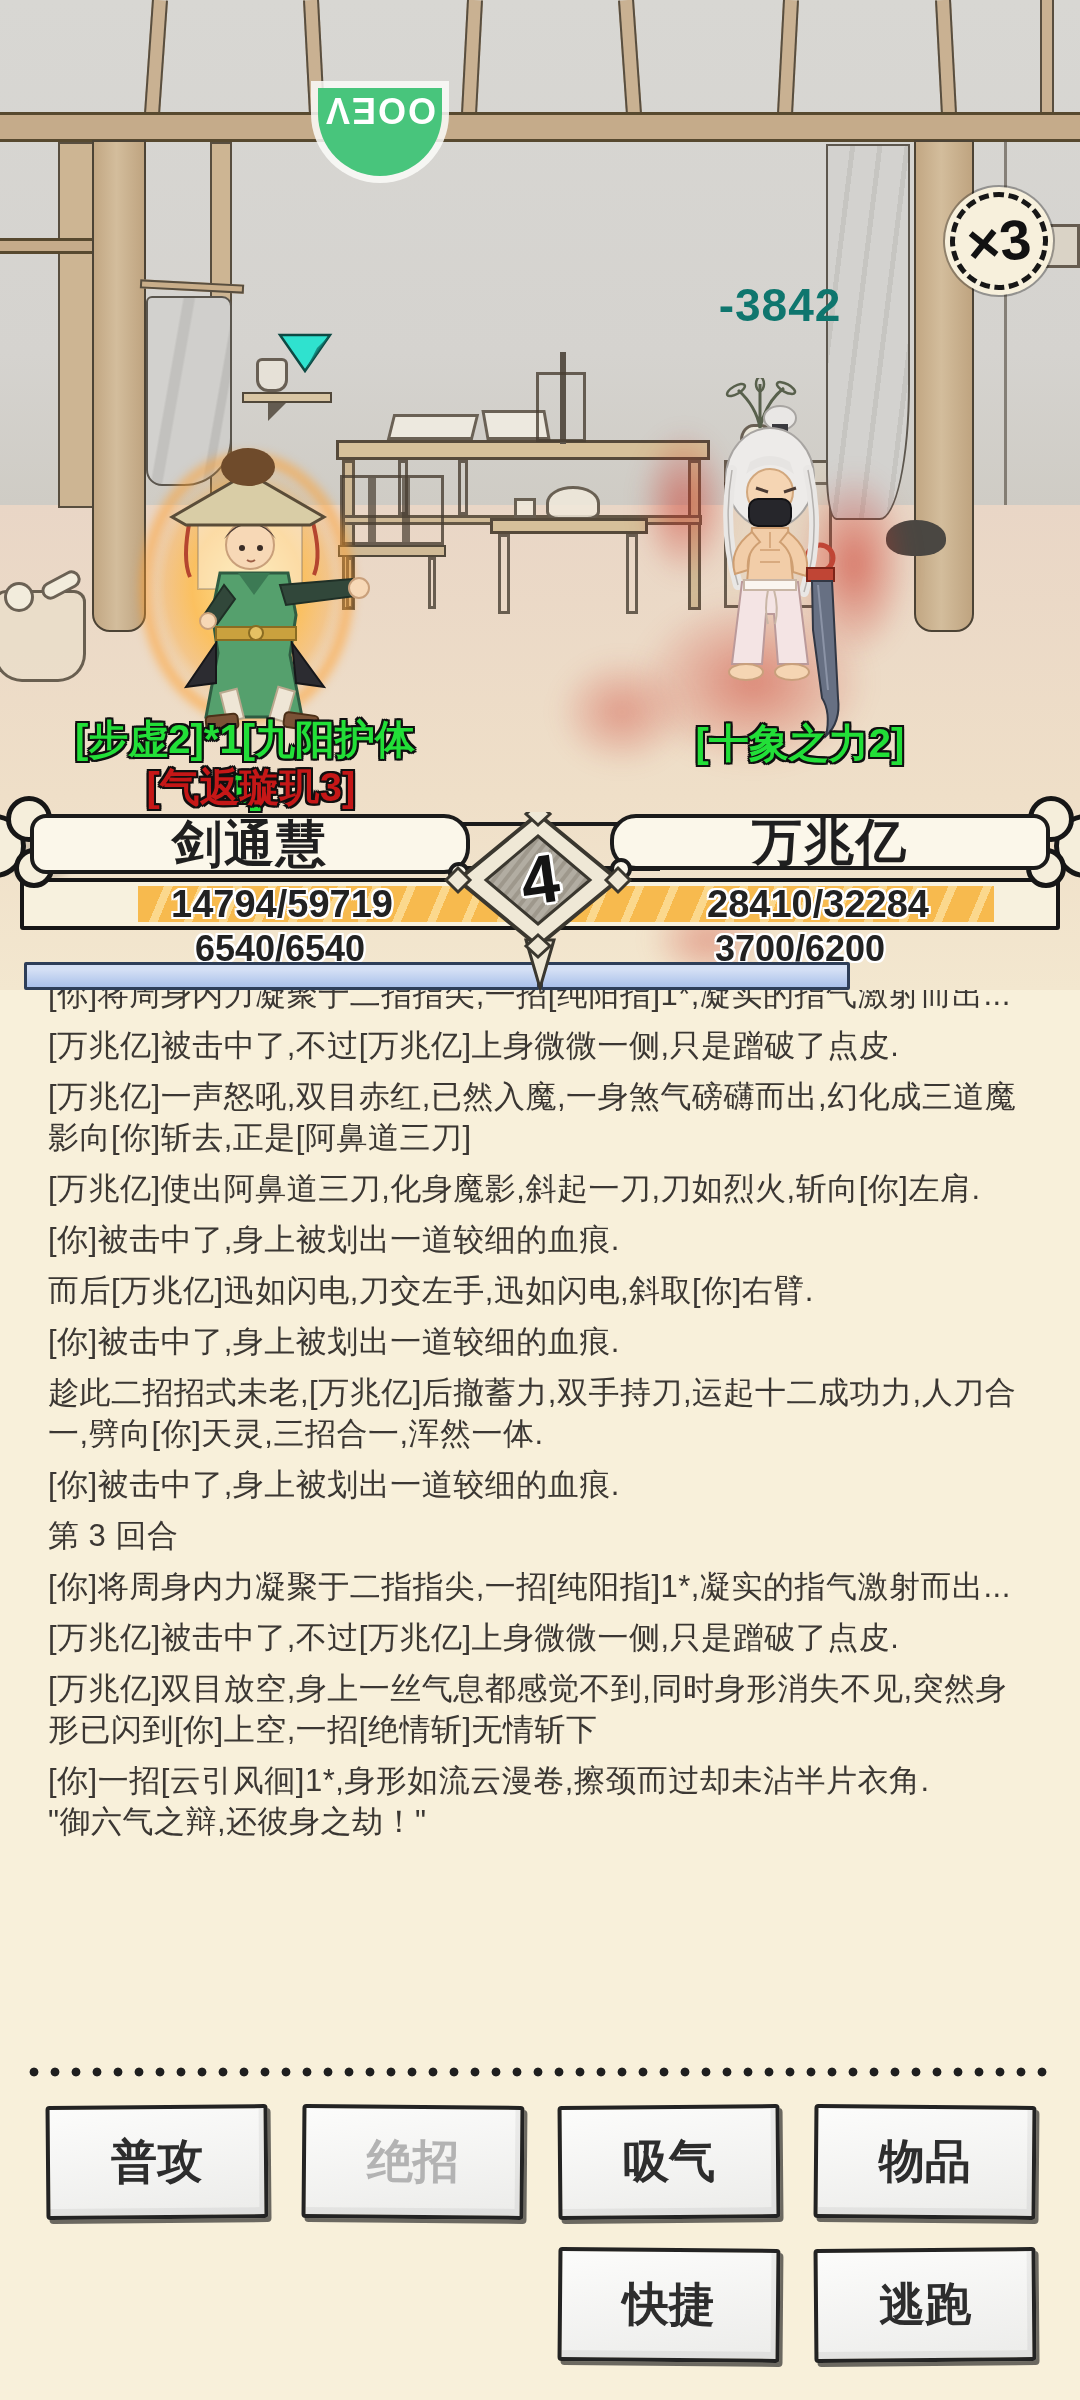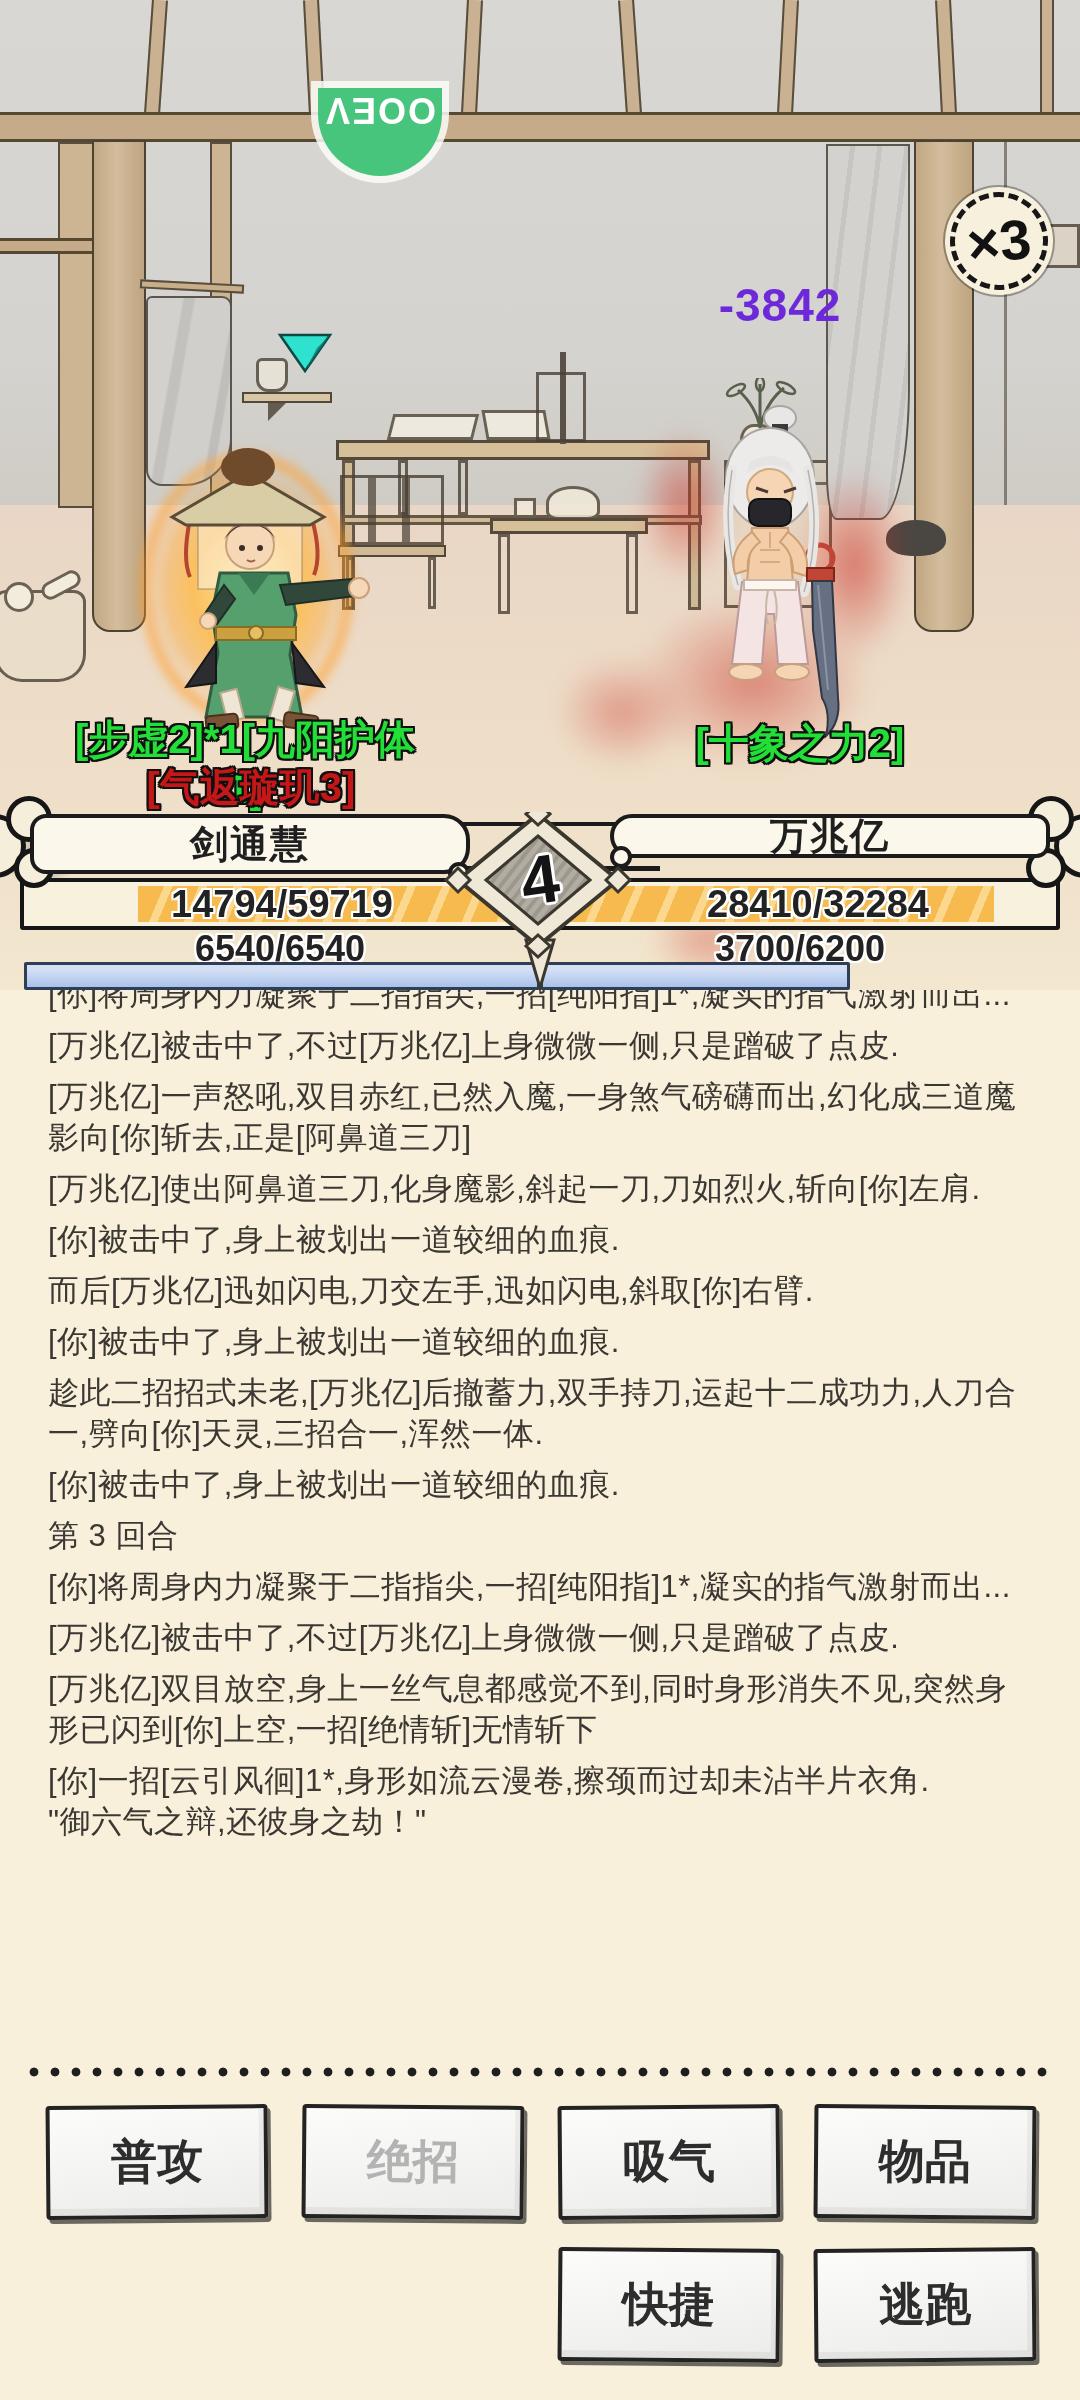--- a/index.html
+++ b/index.html
@@ -39,30 +39,30 @@
 
   
   .float-ball{background:#48c57c;border-radius:0 0 66px 66px;
               box-shadow:0 0 0 7px rgba(252,252,249,.85);}
   .float-ball span{display:block;transform:rotate(180deg);color:#fff;font-weight:bold;
                    font-size:36px;text-align:center;line-height:44px;letter-spacing:2px;}
   .x3-badge{background:#f7f0dc;border:5px dashed #171717;border-radius:50%;
             box-shadow:0 0 0 5px #f7f0dc,0 0 0 7px rgba(23,23,23,.35);
             display:flex;align-items:center;justify-content:center;
             font-size:56px;font-weight:bold;color:#121212;transform:rotate(-6deg);}
-  .damage{color:#6d28d9;font-size:46px;font-weight:bold;text-align:center;letter-spacing:1px;}
+  .damage{color:#0f766e;font-size:46px;font-weight:bold;text-align:center;letter-spacing:1px;}
 
   
   .hline{background:#1b1b1b;}
   .scroll{background:#fbf7ea;border:4px solid #1b1b1b;border-radius:16px 26px 26px 16px;
           display:flex;align-items:center;justify-content:center;}
   .scroll.flip{border-radius:26px 16px 16px 26px;}
   .scroll .curl{position:absolute;width:22px;height:22px;border:4px solid #1b1b1b;border-radius:50%;
                 background:#fbf7ea;bottom:-14px;}
-  .pname{font-size:38px;color:#1f1f1f;font-weight:600;letter-spacing:2px;}
+  .pname{font-size:50px;color:#1f1f1f;font-weight:600;letter-spacing:2px;}
   .cloud span{position:absolute;border:5px solid #161616;background:#f5eedb;border-radius:50%;}
 
   
   .hp-panel{background:#f7f1de;border:4px solid #161616;border-radius:3px;}
   .hp-half{position:absolute;top:4px;bottom:4px;overflow:hidden;}
   .hp-fill{position:absolute;top:0;bottom:0;
      background:repeating-linear-gradient(113deg,#f7ba4e 0 24px,#fbd88d 24px 32px);}
   .hp-nums{position:absolute;inset:0;display:flex;z-index:2;}
   .hp-nums div{flex:1;display:flex;align-items:center;justify-content:center;}
   .statnum{font-weight:bold;color:#222;
@@ -254,21 +254,21 @@
   <div class="abs cloud" style="left:978px;top:796px;width:140px;height:120px;z-index:3;">
     <span style="right:0;top:18px;width:64px;height:64px;"></span>
     <span style="right:44px;top:0;width:46px;height:46px;"></span>
     <span style="right:52px;top:52px;width:40px;height:40px;"></span>
   </div>
 
   <div class="abs scroll" style="left:30px;top:814px;width:440px;height:60px;z-index:3;">
     <span class="curl" style="right:-4px;"></span>
     <span class="pname">剑通慧</span>
   </div>
-  <div class="abs scroll flip" style="left:610px;top:814px;width:440px;height:44px;z-index:3;">
+  <div class="abs scroll flip" style="left:610px;top:814px;width:440px;height:56px;z-index:3;">
     <span class="curl" style="left:-4px;"></span>
     <span class="pname">万兆亿</span>
   </div>
 
   <div class="abs hp-panel" style="left:20px;top:878px;width:1040px;height:52px;z-index:2;">
     <div class="hp-half" style="left:0;width:50%;">
       <div class="hp-fill" style="width:78%;right:0;"></div>
     </div>
     <div class="hp-half" style="left:50%;width:50%;">
       <div class="hp-fill" style="width:88%;left:0;"></div>

